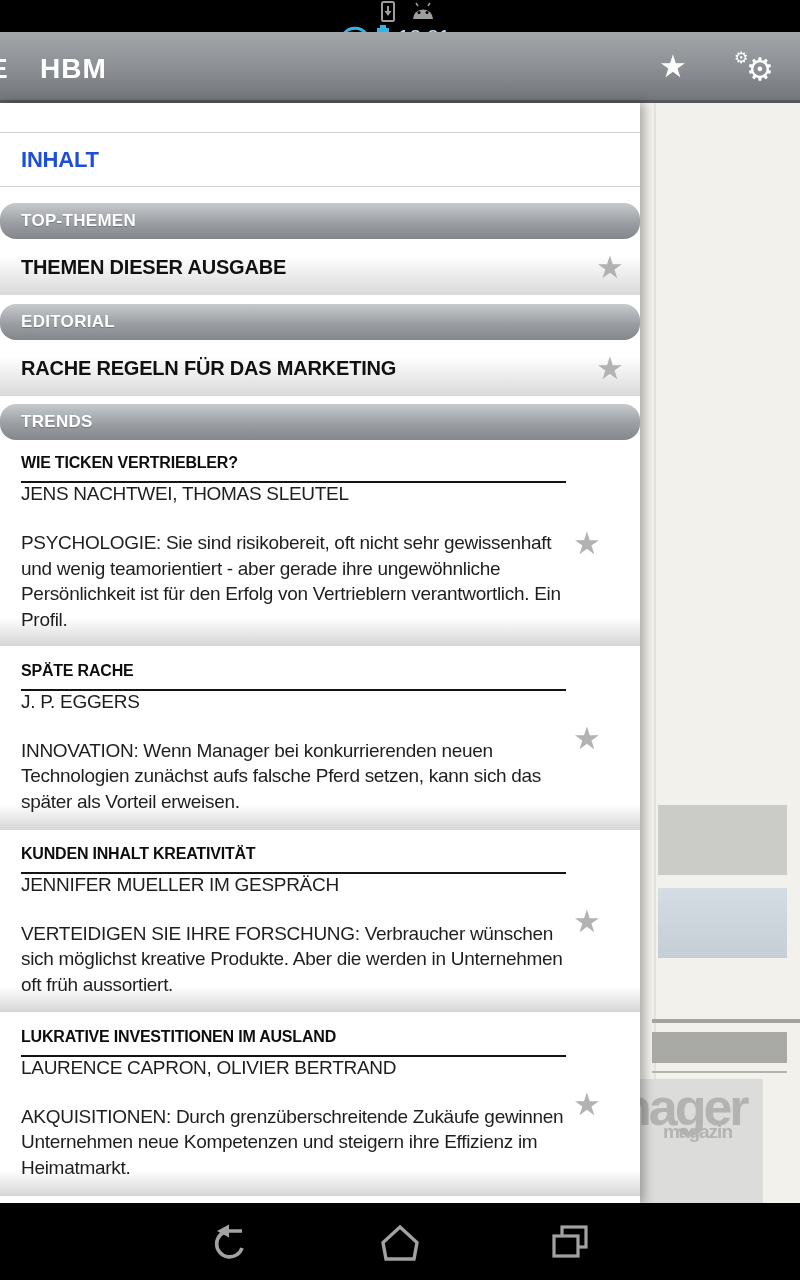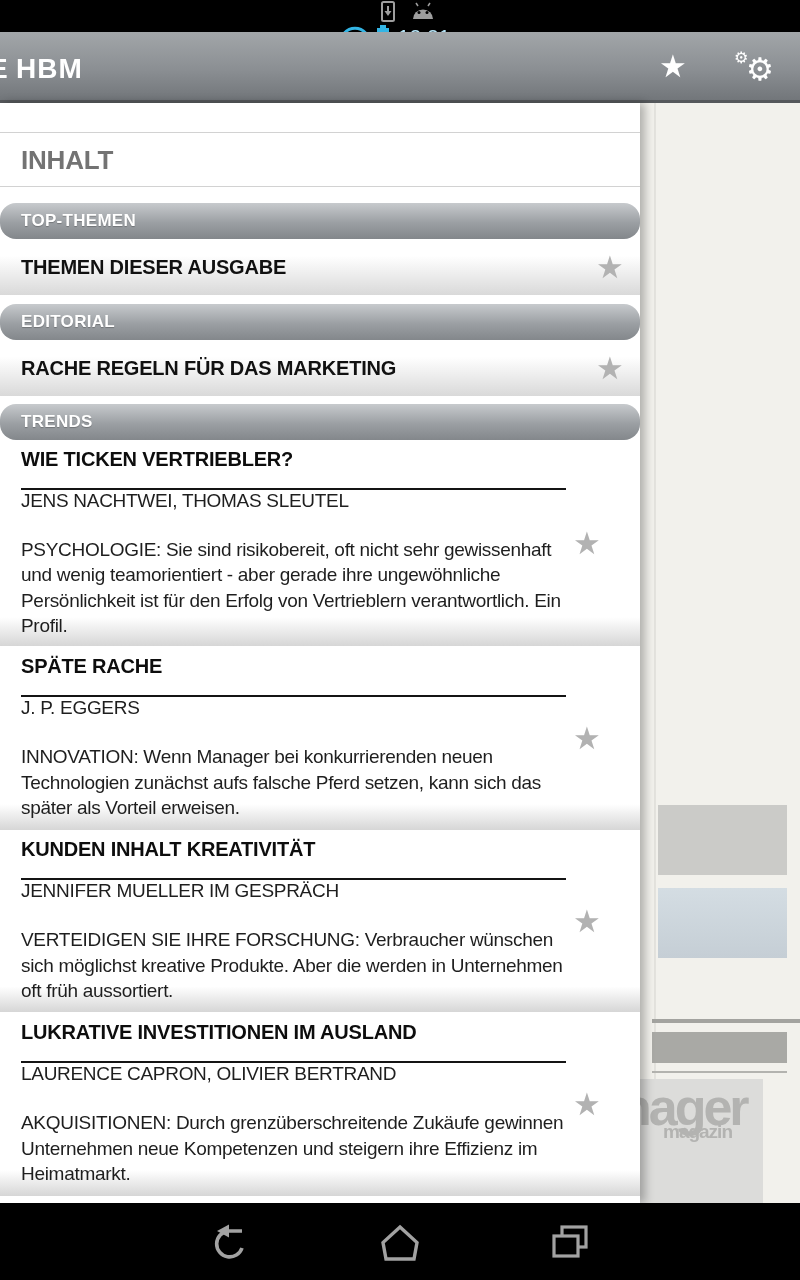--- a/index.html
+++ b/index.html
@@ -13,21 +13,21 @@
   .sb-left { display:flex; align-items:center; gap:11px; padding-left:12px; flex:1; }
   .sb-right { display:flex; align-items:center; gap:7px; padding-right:8px; }
   .sb-time { color:#b5e3f5; font-size:21px; letter-spacing:0; }
 
   
   .action-bar { position:absolute; left:0; top:32px; width:800px; height:71px;
     background:linear-gradient(180deg,#a2a6a9 0%,#8b8f93 55%,#72767a 100%);
     border-bottom:3px solid #55585b; overflow:hidden; }
   .ab-clip { position:absolute; left:-11px; top:21px; color:#fff; font-weight:bold;
     font-size:28px; letter-spacing:1px; }
-  .ab-title { position:absolute; left:16px; top:21px; color:#fff; font-weight:bold;
+  .ab-title { position:absolute; left:40px; top:21px; color:#fff; font-weight:bold;
     font-size:28px; letter-spacing:1px; }
   .ab-star { position:absolute; left:652px; top:13px; width:42px; height:42px;
     color:#fff; font-size:31px; line-height:42px; text-align:center;
     font-family:"DejaVu Sans", sans-serif; }
   .ab-gear { position:absolute; left:732px; top:10px; width:48px; height:48px;
     color:#fff; font-family:"DejaVu Sans", sans-serif; }
   .ab-gear .gear-big { position:absolute; left:14px; top:9px; font-size:31px; }
   .ab-gear .gear-small { position:absolute; left:2px; top:6px; font-size:16px; }
 
   
@@ -49,22 +49,22 @@
     background:#dcdcda; overflow:hidden; }
   .bg-logo .logo-word { color:#b3b3b1; font-weight:bold; font-size:52px;
     letter-spacing:-3px; margin-left:-12px; margin-top:-2px; line-height:60px; }
   .bg-logo .logo-sub { color:#b3b3b1; font-weight:bold; font-size:19px;
     text-align:center; margin-top:-16px; letter-spacing:-1px; }
 
   
   .drawer { position:absolute; left:0; top:103px; width:640px; height:1100px;
     background:#fff; box-shadow:5px 0 9px rgba(0,0,0,0.28); }
   .dw-spacer-top { height:30px; border-bottom:1px solid #d2d2d2; }
-  .dw-header { height:54px; line-height:54px; padding-left:21px; font-size:26px;
-    font-weight:bold; color:#737373; border-bottom:1px solid #d2d2d2;
+  .dw-header { height:54px; line-height:54px; padding-left:21px; font-size:22px;
+    font-weight:bold; color:#1d4ed8; border-bottom:1px solid #d2d2d2;
     letter-spacing:-0.2px; }
   .dw-gap { height:16px; background:#fff; }
   .dw-gap-sm { height:9px; background:#fff; }
   .dw-gap-sm2 { height:8px; background:#fff; }
   .section-bar { height:36px; line-height:36px; padding-left:21px;
     background:linear-gradient(180deg,#c7cacd 0%,#9b9fa3 55%,#83878b 100%);
     color:#fff; font-weight:bold; font-size:17px; letter-spacing:0.3px;
     text-shadow:0 1px 1px rgba(0,0,0,0.25);border-radius:16px; }
   .simple-row { height:56px; display:flex; align-items:center; padding-left:21px;
     background:linear-gradient(180deg,#ffffff 30%,#d9d9d9 100%); }
@@ -72,22 +72,22 @@
     letter-spacing:-0.2px; }
   .row-star { width:60px; text-align:center; color:#b2b2b2; font-size:31px;
     font-family:"DejaVu Sans", sans-serif; flex:0 0 auto; }
   .entry { display:flex; align-items:center; padding-left:21px;
     background:linear-gradient(180deg,#ffffff 86%,#d6d6d6 100%); }
   .entry-1 { height:206px; }
   .entry-2 { height:184px; }
   .entry-3 { height:182px; }
   .entry-4 { height:184px; }
   .entry-text { width:545px; flex:0 0 auto; }
-  .entry-title { font-size:20px; font-weight:bold; color:#0d0d0d;
-    border-bottom:2px solid #141414; padding-bottom:17px; letter-spacing:-0.2px; }
+  .entry-title { font-size:16px; font-weight:bold; color:#0d0d0d;
+    border-bottom:2px solid #141414; padding-bottom:9px; letter-spacing:-0.2px; }
   .entry-authors { font-size:19px; color:#1e1e1e; margin-top:0;
     letter-spacing:-0.3px; }
   .entry-desc { font-size:19px; color:#1e1e1e; line-height:25.5px;
     margin-top:25px; width:556px; letter-spacing:-0.3px; }
   .entry .row-star { width:74px; margin-left:-16px; }
 
   
   .nav-bar { position:absolute; left:0; top:1203px; width:800px; height:77px;
     background:#000; }
   .nav-btn { position:absolute; top:16px; width:48px; height:48px; }

